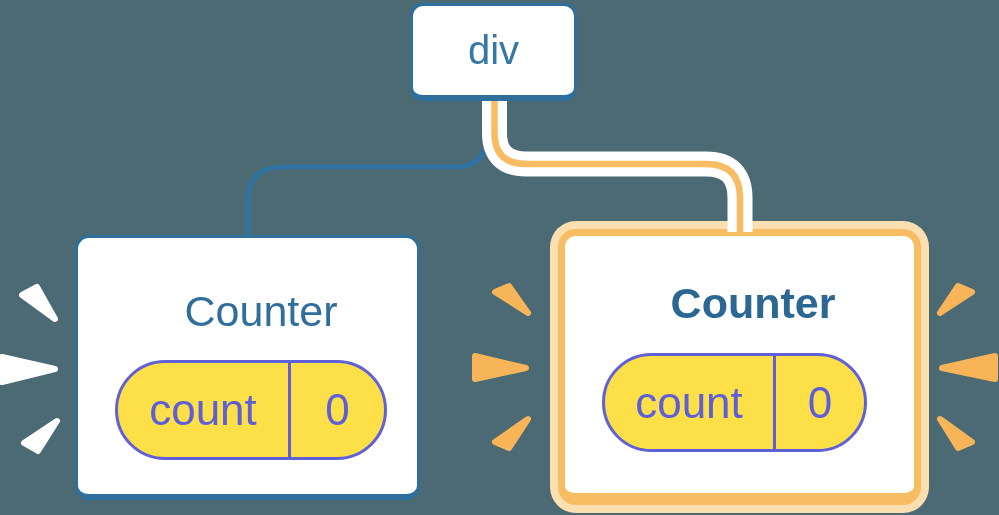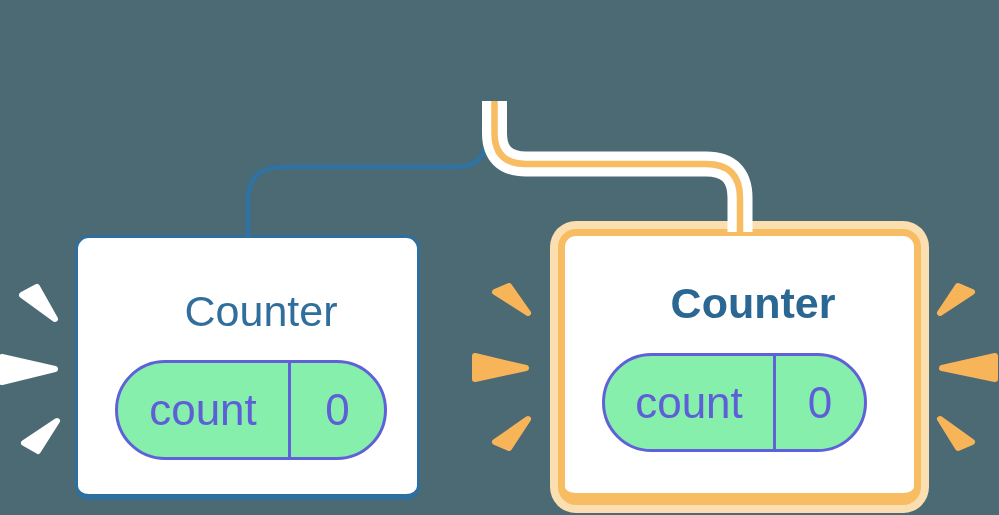--- a/index.html
+++ b/index.html
@@ -43,21 +43,21 @@
 
   .counter-title{
     position:absolute;left:0;right:0;text-align:center;
     font-size:43px;color:#306e9c;line-height:52px;height:52px;padding-left:27px;
   }
   .counter-left .counter-title{top:47px;}
   .counter-right-outer .counter-title{top:56px;font-weight:700;color:#2b6793;}
 
   .state-pill{
     position:absolute;display:flex;box-sizing:border-box;
-    border:3px solid #6060d8;border-radius:60px;background:#86efac;
+    border:3px solid #6060d8;border-radius:60px;background:#fde047;
     color:#5e5fd8;font-size:44px;overflow:hidden;
   }
   .counter-left .state-pill{left:37px;top:122px;width:272px;height:100px;}
   .counter-right-outer .state-pill{left:52px;top:132px;width:265px;height:99px;}
   .pill-key{
     flex:1;display:flex;align-items:center;justify-content:center;
     border-right:3px solid #6060d8;
   }
   .pill-value{
     display:flex;align-items:center;justify-content:center;
@@ -67,20 +67,23 @@
 </style>
 </head>
 <body>
 
 <div class="canvas">
 
   <svg class="layer under">
     <path d="M 487 100 L 487 135 Q 487 167 455 167 L 283 167 Q 248 167 248 200 L 248 238" fill="none" stroke="#2e73a3" stroke-width="4.5"></path>
   </svg>
 
+  <div class="node root-node">
+    <span>div</span>
+  </div>
 
   <div class="node counter-left">
     <div class="counter-title">Counter</div>
     <div class="state-pill">
       <div class="pill-key">count</div>
       <div class="pill-value">0</div>
     </div>
   </div>
 
   <div class="counter-right-outer">

